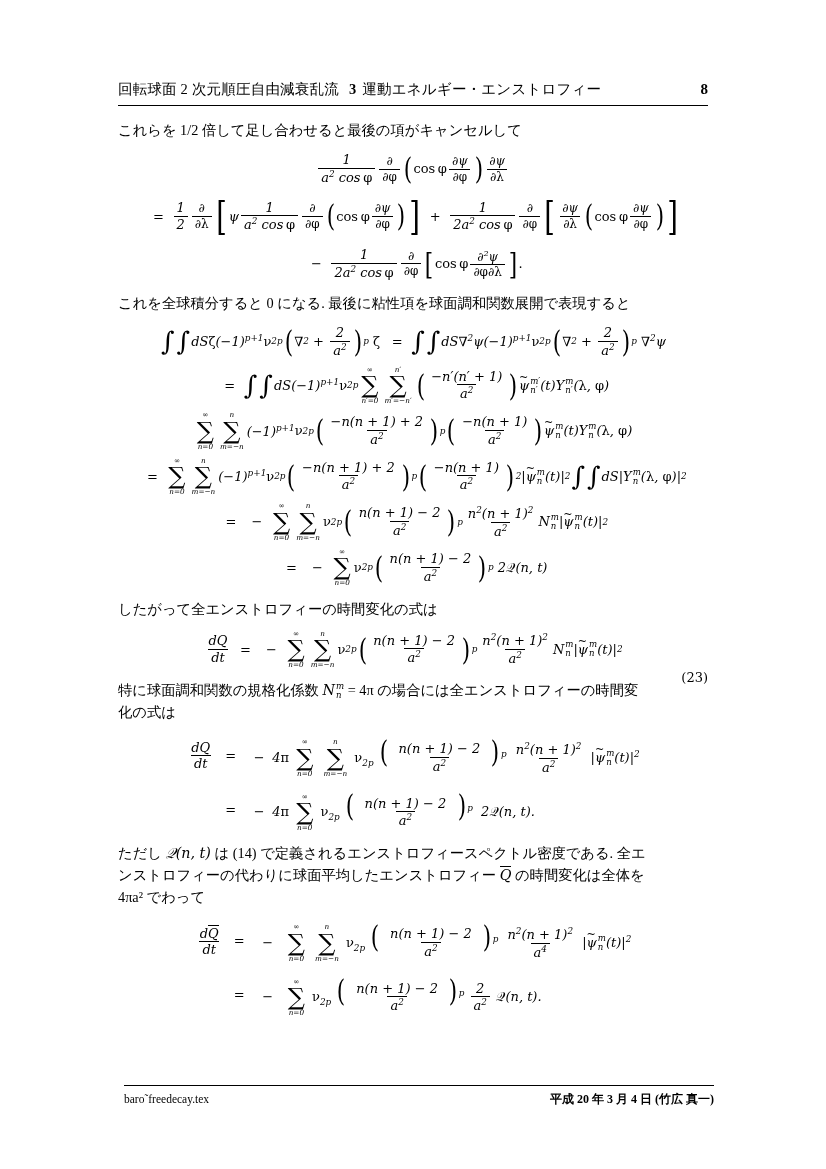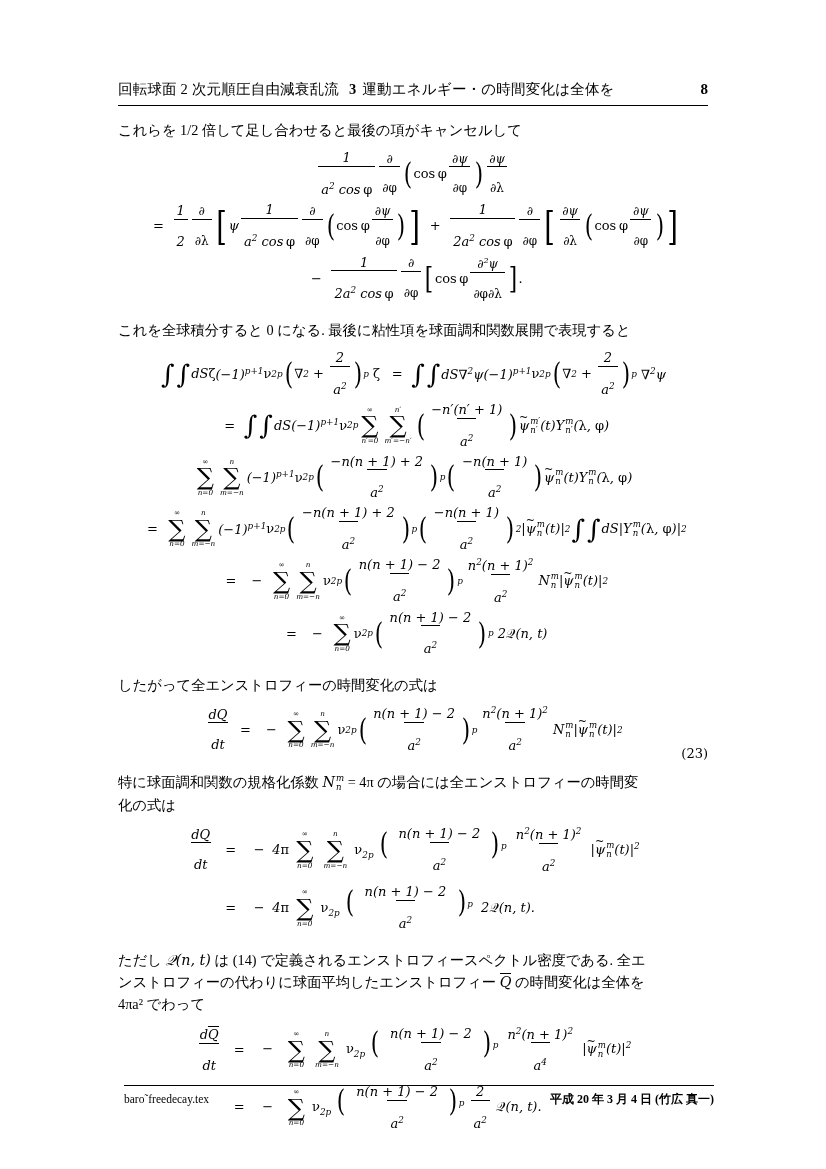--- a/index.html
+++ b/index.html
@@ -50,21 +50,21 @@
     font-size: 15px;
   }
 
   
   .para {
     font-size: 14.3px;
     line-height: 1.55;
     margin: 13px 0 4px 0;
     text-align: justify;
   }
-  .para.tight { margin-top: 18px; }
+  .para.tight { margin-top: 10px; }
 
   
   .math {
     font-family: "DejaVu Serif", serif;
     font-style: italic;
     font-size: 13px;
     line-height: 1.2;
     margin: 10px 0;
   }
   .mrow {
@@ -84,21 +84,21 @@
   
   .frac {
     display: inline-flex;
     flex-direction: column;
     align-items: center;
     vertical-align: middle;
     margin: 0 2px;
     line-height: 1.05;
   }
   .frac > .num { padding: 0 3px 1px 3px; }
-  .frac > .den { padding: 15px 3px 0 3px; border-top: 1px solid #000; }
+  .frac > .den { padding: 1px 3px 0 3px; border-top: 1px solid #000; }
   .frac.sm { font-size: 0.92em; }
 
   
   .paren, .brack, .vbar {
     display: inline-block;
     font-style: normal;
     transform-origin: center;
   }
   .big2 { font-size: 2.3em; transform: scaleX(0.72); }
   .big3 { font-size: 3.0em; transform: scaleX(0.7); }
@@ -206,21 +206,21 @@
 </style>
 </head>
 <body>
 
 <div class="page">
 
   <div class="content">
 
     <div class="header">
       <div class="header-left">
-        <span>回転球面 2 次元順圧自由減衰乱流</span><span class="sec-num">3</span><span>運動エネルギー・の時間変化は全体を</span>
+        <span>回転球面 2 次元順圧自由減衰乱流</span><span class="sec-num">3</span><span>運動エネルギー・エンストロフィー</span>
       </div>
       <div class="header-right">8</div>
     </div>
 
     <div class="para">これらを 1/2 倍して足し合わせると最後の項がキャンセルして</div>
 
     <div class="math">
       <div class="mrow">
         <span class="frac">
             <span class="num">1</span>

